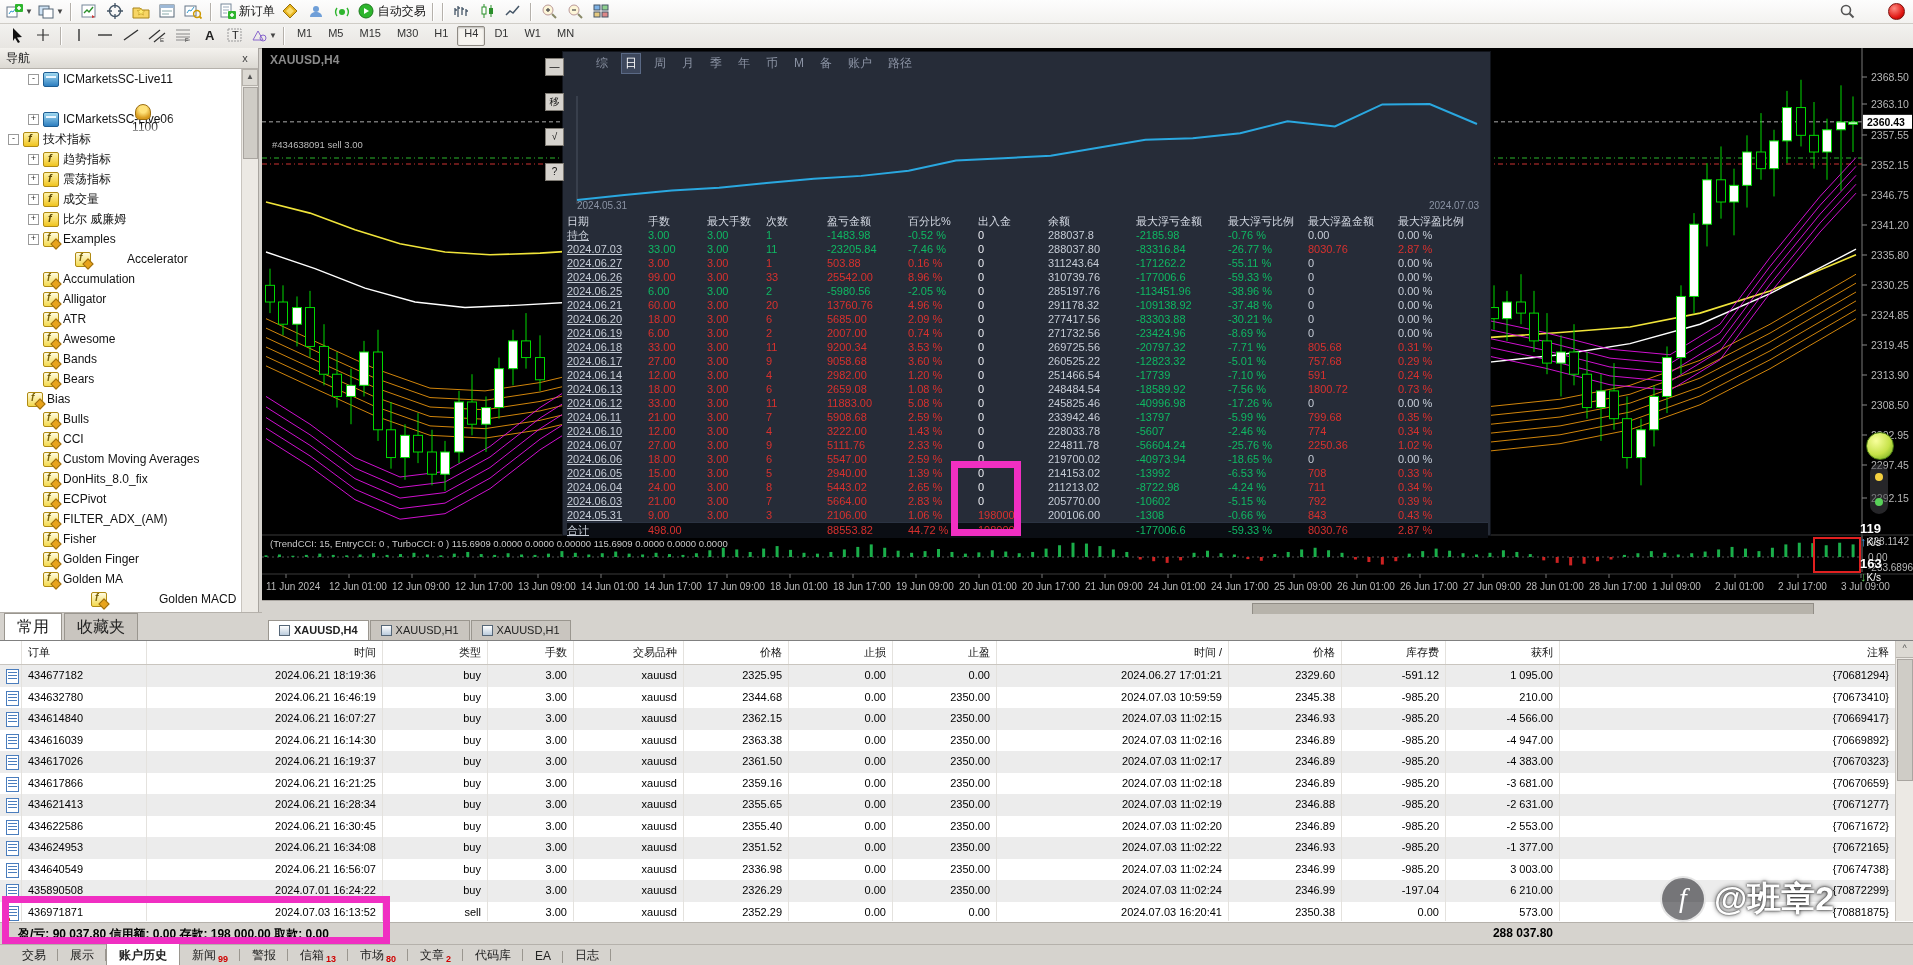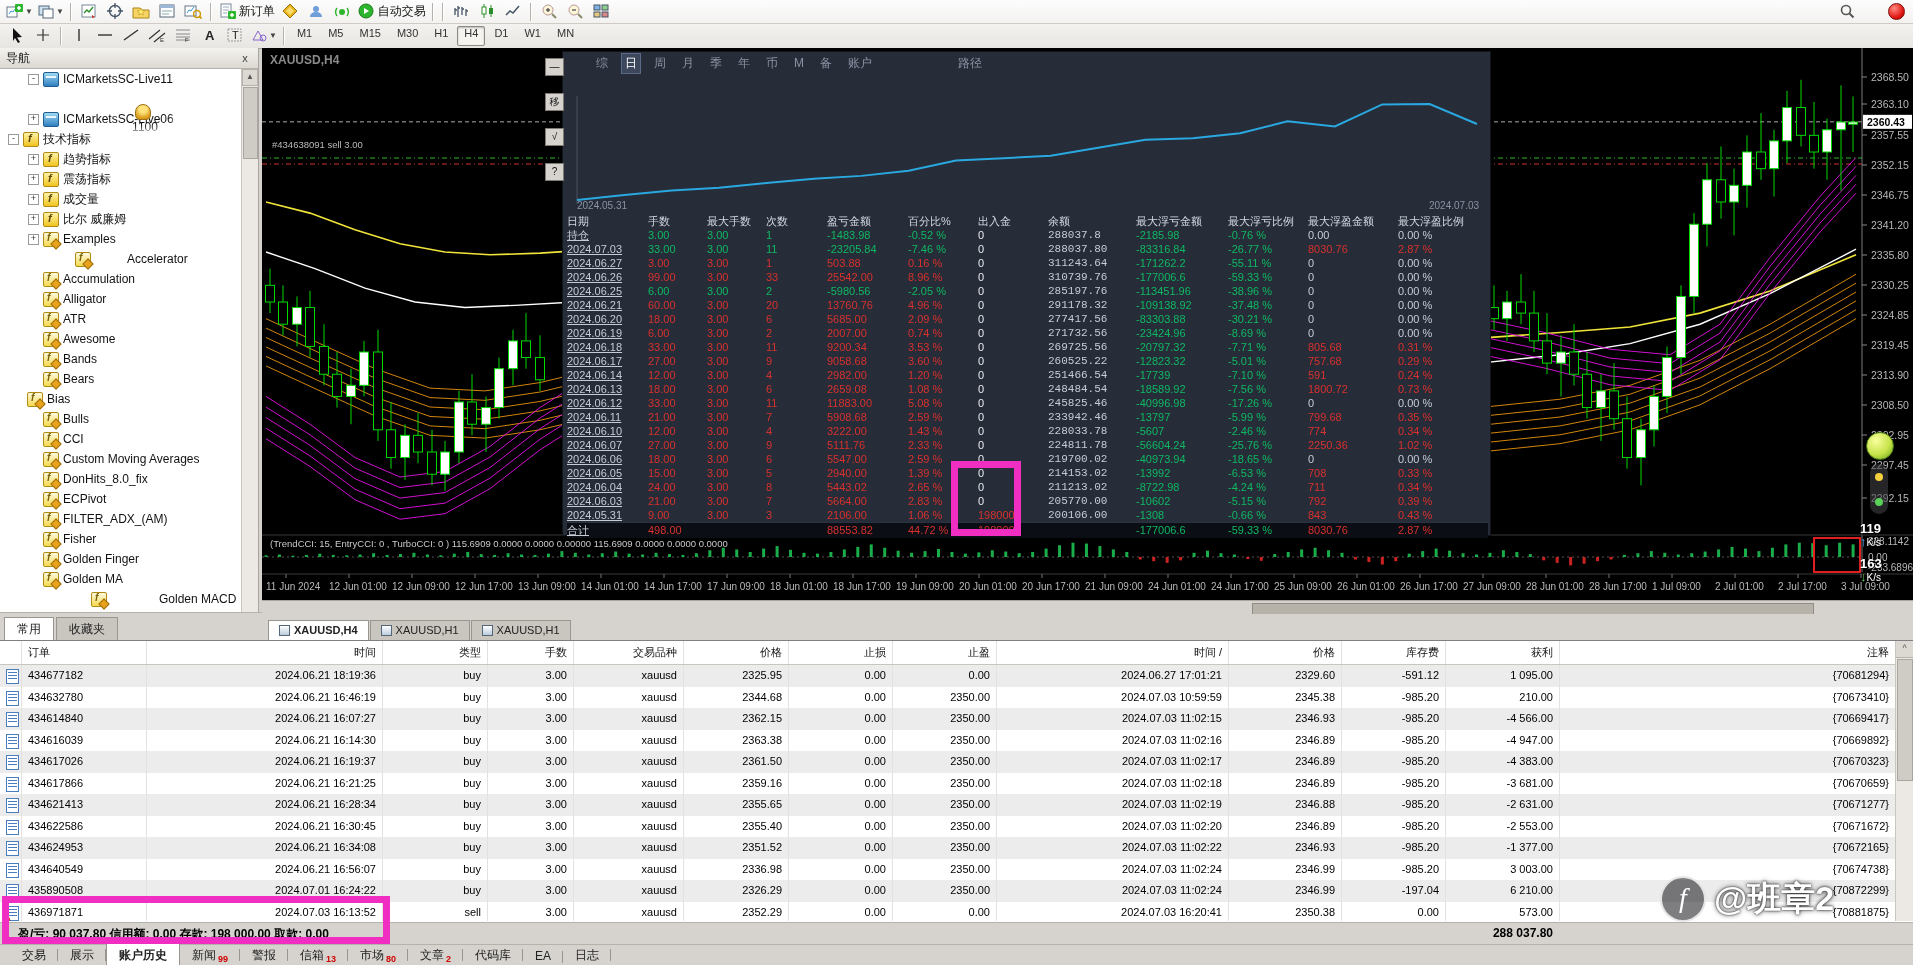--- a/index.html
+++ b/index.html
@@ -39,50 +39,50 @@
   .ico-leaf:after{content:"f";position:absolute;left:3px;top:-1px;font-size:10px;font-style:italic;font-weight:bold;color:#7a6208;}
   .ico-leaf:before{content:"";position:absolute;right:-2px;bottom:-2px;width:6px;height:6px;transform:rotate(45deg);
                    background:#e8a31b;border:1px solid #9c6e10;}
   .blur-box{display:inline-block;width:70px;height:13px;background:#fff;border-radius:3px;
             box-shadow:0 0 6px 4px rgba(255,255,255,.95);margin-left:4px;}
   #nav-scroll{position:absolute;right:0;top:21px;width:16px;bottom:0;background:#ece9e4;border-left:1px solid #c9c5bf;}
   .scr-arrow{height:15px;background:#dcd9d3;border:1px solid #b5b1ab;font-size:8px;color:#555;text-align:center;line-height:14px;}
   #nav-thumb{position:absolute;left:1px;top:18px;width:13px;height:70px;background:#cfccc6;border:1px solid #a9a5a0;}
   #sidebar-tabs{position:absolute;left:0;top:612px;width:258px;height:28px;background:#d6d3ce;border-right:1px solid #a9a5a0;
                 display:flex;align-items:flex-end;padding-left:4px;border-top:1px solid #b5b1ab;}
-  .sbtab{font-size:12px;color:#222;padding:3px 12px;border:1px solid #9a968f;border-bottom:none;background:#c9c5bf;margin-right:2px;}
+  .sbtab{font-size:16px;color:#222;padding:3px 12px;border:1px solid #9a968f;border-bottom:none;background:#c9c5bf;margin-right:2px;}
   .sbtab.active{background:#fff;}
   
   #chartwrap{position:absolute;left:262px;top:48px;width:1651px;height:552px;background:#000;}
   #chart-scrollbar{position:absolute;left:262px;top:600px;width:1651px;height:14px;background:#d6d3ce;border-top:1px solid #a9a5a0;}
   #chart-hthumb{position:absolute;left:990px;top:2px;width:560px;height:10px;background:#b7b3ab;border:1px solid #918d86;}
   #chart-tabs{position:absolute;left:262px;top:614px;width:1651px;height:26px;background:#d6d3ce;display:flex;align-items:flex-end;padding-left:6px;}
   .ctab{font-size:11px;color:#222;padding:3px 10px 4px;border:1px solid #9a968f;border-bottom:none;background:#c9c5bf;margin-right:1px;display:flex;align-items:center;}
   .ctab.active{background:#fff;font-weight:bold;}
   .ctab .cico{width:9px;height:9px;margin-right:4px;background:linear-gradient(#fff,#bcd);border:1px solid #567;}
   
   #stats{position:absolute;left:562px;top:51px;width:929px;height:485px;background:#262c38;border:1px solid #11141b;
          box-sizing:border-box;color:#c9cdd6;}
   #stats-title{height:20px;display:flex;align-items:center;padding:0 8px;font-size:12px;
                background:linear-gradient(to right,#07080c 0%,#0a1626 45%,#155ac0 68%,#0d2c5e 100%);}
   #stats-title .t{color:#e8e23a;font-weight:bold;}
   #stats-title .u{color:#fff;margin-left:285px;font-size:12px;}
   #stats-tabs{height:22px;display:flex;align-items:center;font-size:12px;color:#8b93a4;padding-left:30px;}
   .stab{margin-right:10px;padding:1px 3px;}
   .stab.active{background:#3d475c;color:#fff;border:1px solid #5a6985;}
-  .stab.path{margin-left:70px;}
+  .stab.path{}
   #equity{position:absolute;left:12px;top:44px;}
   #stats-dates{position:absolute;left:14px;top:148px;font-size:10px;color:#8b93a4;}
   #stats-date-end{position:absolute;left:866px;top:148px;font-size:10px;color:#8b93a4;}
   #stats-table{position:absolute;left:4px;top:162px;width:921px;font-size:11px;}
   .srow{display:grid;grid-template-columns:81px 59px 59px 61px 81px 70px 70px 88px 92px 80px 90px 86px;
         height:14px;line-height:14px;white-space:nowrap;}
   .srow.head{color:#d3d8e2;}
   .srow.total{background:#0b0e14;height:15px;border-top:1px solid #2b3342;}
-  .c-date{color:#c6ccd6;text-decoration:underline;} .c-bal{color:#c6ccd6;font-family:Liberation Mono, monospace;} .c-io{color:#e9ebf0;}
+  .c-date{color:#c6ccd6;text-decoration:underline;} .c-bal{color:#c6ccd6;} .c-io{color:#e9ebf0;}
   .g{color:#0fb863;} .r{color:#d8312e;} .c-fl{color:#0fb863;} .c-fp{color:#d8312e;} .c-zero{color:#c6ccd6;}
   .sbtnstack{position:absolute;left:545px;width:17px;z-index:5;}
   .sbtn{position:absolute;left:0;width:17px;height:16px;background:#d6d3ce;border:1px solid #7f7b74;
         font-size:10px;color:#111;text-align:center;line-height:15px;}
   
   #terminal{position:absolute;left:0;top:640px;width:1913px;height:281px;background:#fff;border-top:1px solid #808080;}
   .trow{display:grid;height:21.5px;line-height:21.5px;font-size:11px;color:#000;white-space:nowrap;
         grid-template-columns:22px 125px 236px 105px 86px 110px 105px 104px 104px 232px 113px 104px 114px 336px;}
   .trow>div{padding:0 6px;box-sizing:border-box;border-right:1px solid #e4e2de;overflow:hidden;}
   .trow .num{text-align:right;}

